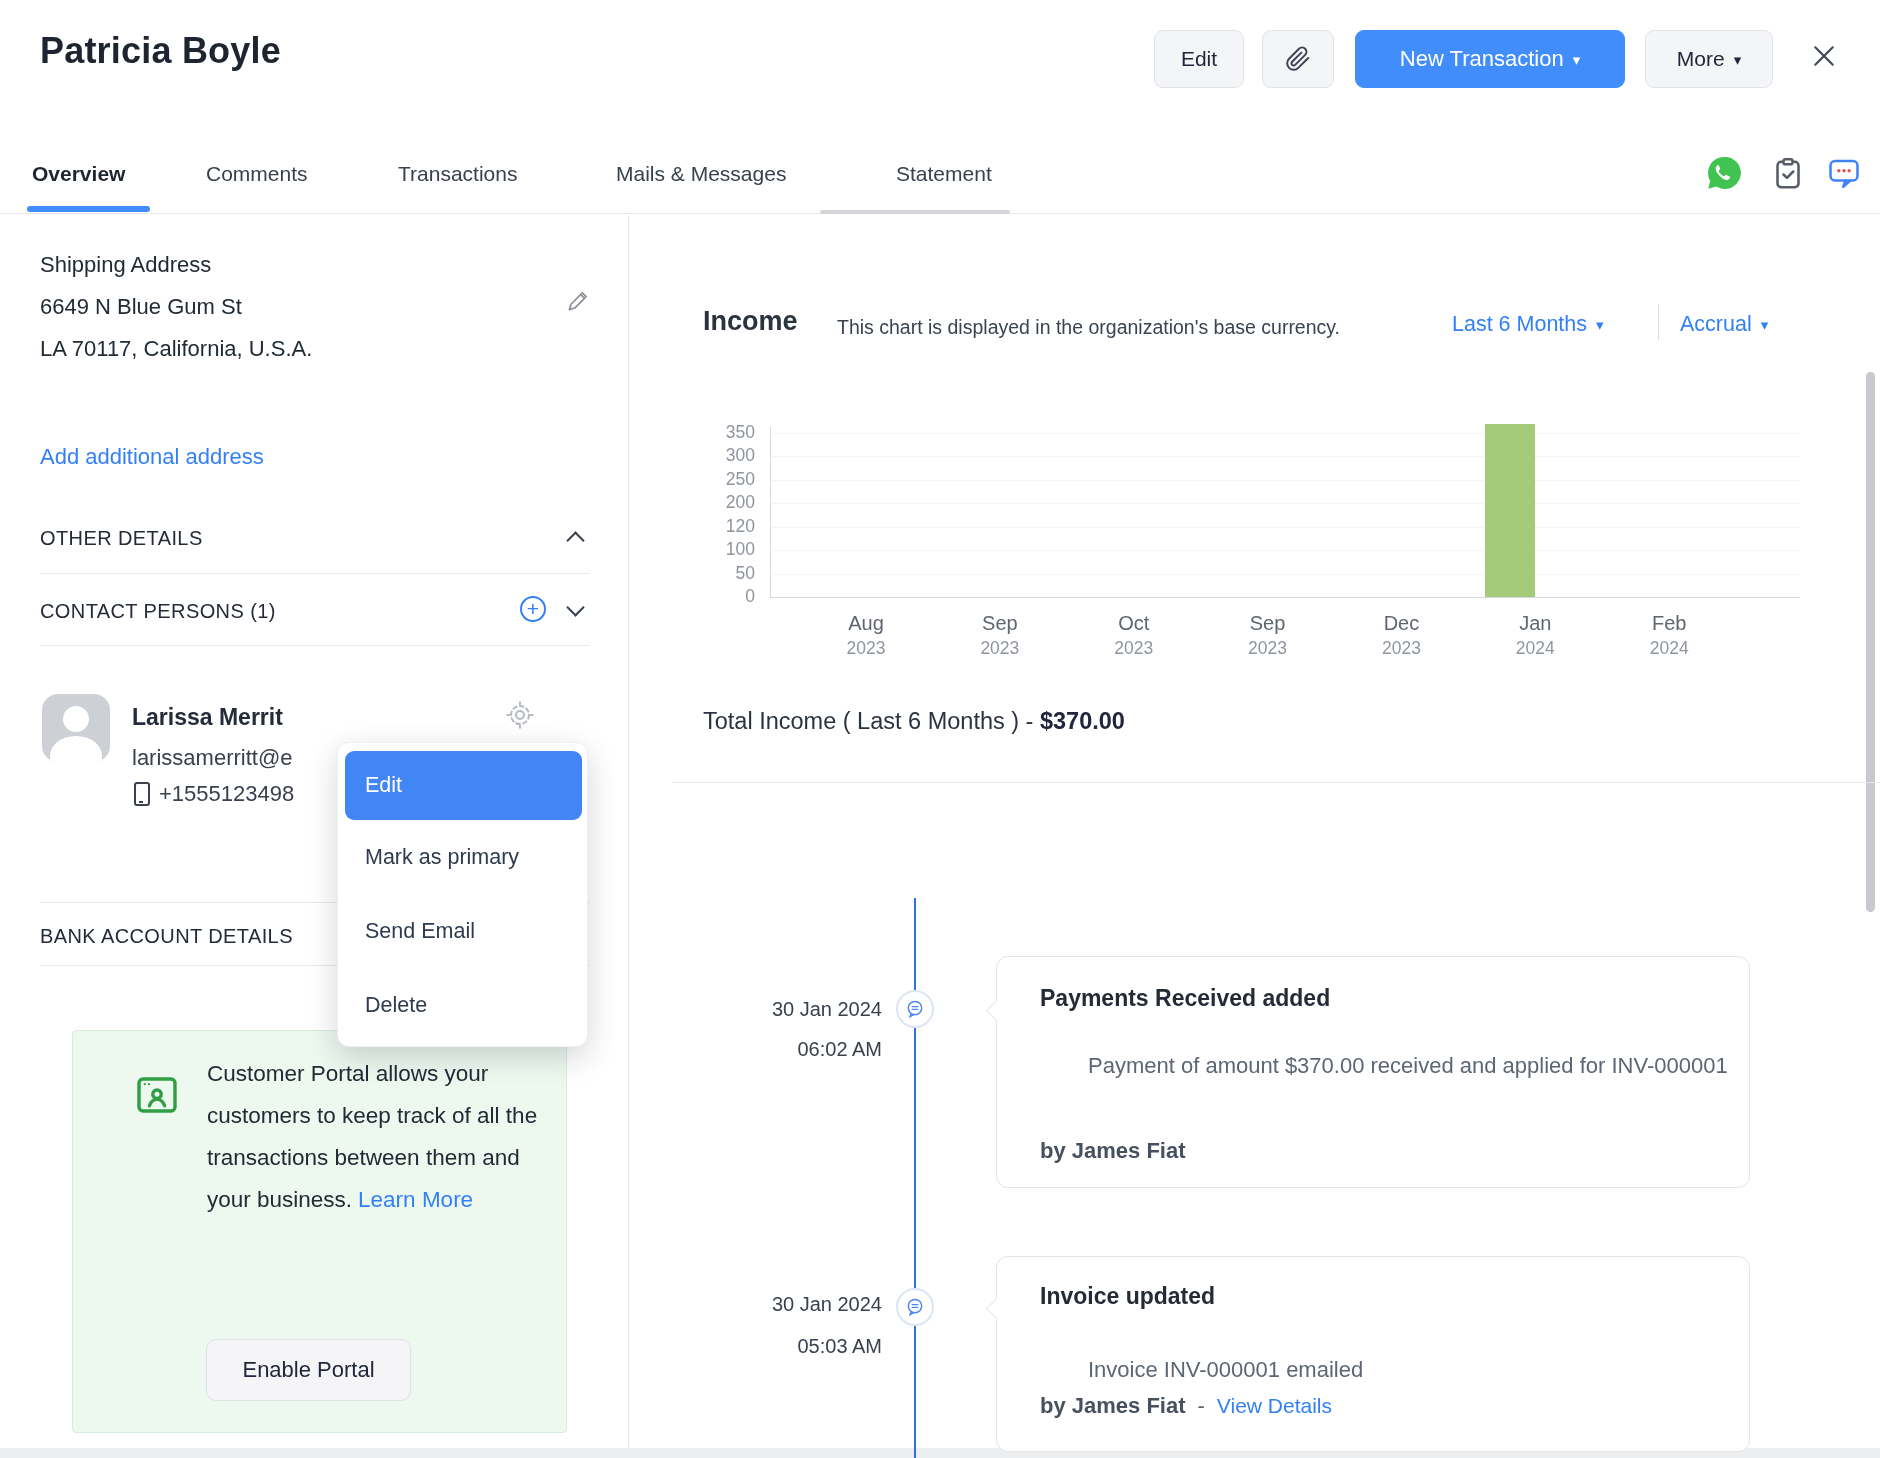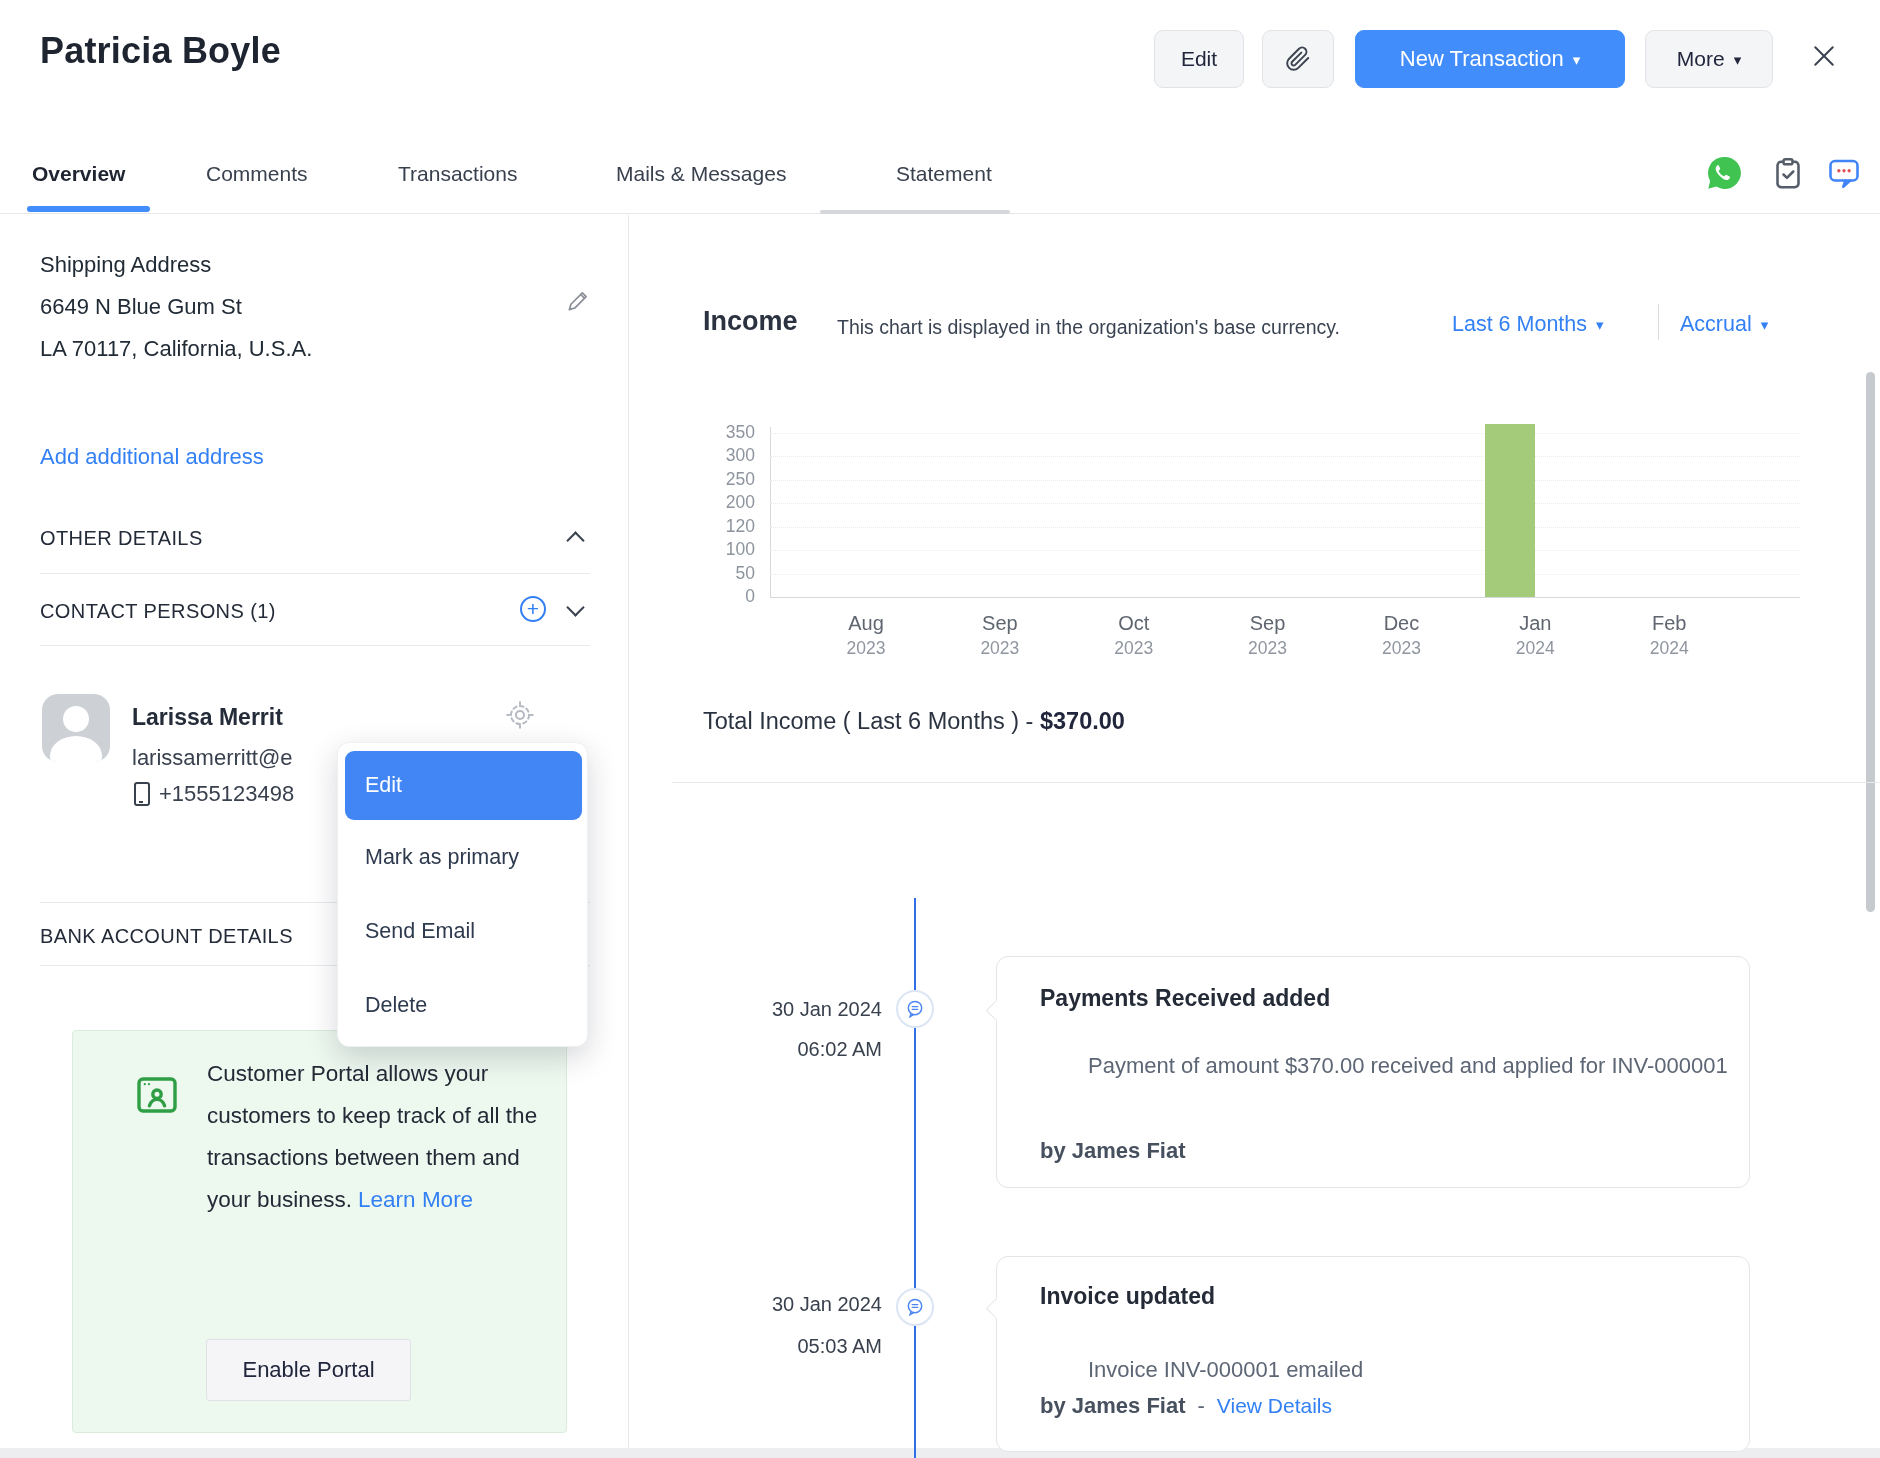--- a/index.html
+++ b/index.html
@@ -57,21 +57,21 @@
   #contact-phone-row{left:134px;top:781px;display:flex;align-items:center;gap:9px;font-size:22px;color:#39414e;}
   .phone-ic{display:inline-block;width:12px;height:20px;border:2px solid #39414e;border-radius:3px;position:relative;}
   .phone-ic::after{content:"";position:absolute;left:3px;bottom:1px;width:4px;height:2px;background:#39414e;}
   #gear{left:505px;top:700px;width:30px;height:30px;cursor:pointer;}
 
   
   #portal-banner{left:72px;top:1030px;width:495px;height:403px;background:#edf8ef;border:1px solid #d9ecdb;border-radius:4px;box-sizing:border-box;}
   #portal-icon{position:absolute;left:58px;top:40px;width:52px;height:48px;}
   #portal-text{position:absolute;left:134px;top:22px;width:338px;font-size:22.5px;line-height:42px;color:#232a36;}
   #portal-link{color:#3380f5;cursor:pointer;margin-left:6px;}
-  #portal-btn{position:absolute;left:133px;top:308px;width:205px;height:62px;border-radius:3px;background:#f5f5f7;
+  #portal-btn{position:absolute;left:133px;top:308px;width:205px;height:62px;border-radius:10px;background:#f5f5f7;
     border:1px solid #dfe1e5;display:flex;align-items:center;justify-content:center;font-size:22px;color:#21263c;cursor:pointer;box-sizing:border-box;}
 
   
   #ctx-menu{left:337px;top:742px;width:251px;height:305px;background:#fff;border-radius:12px;z-index:20;
     box-shadow:0 10px 30px rgba(20,30,50,.18);border:1px solid #eef0f2;box-sizing:border-box;}
   .menu-item{position:absolute;left:0;width:100%;height:74px;display:flex;align-items:center;padding-left:27px;
     font-size:21.5px;color:#2e3a4e;box-sizing:border-box;cursor:pointer;}
   #mi-0{left:7px;top:8px;width:237px;height:69px;border-radius:9px;background:#4186f4;color:#fff;padding-left:20px;}
   #mi-1{top:77px;} #mi-2{top:151px;} #mi-3{top:225px;}
 

